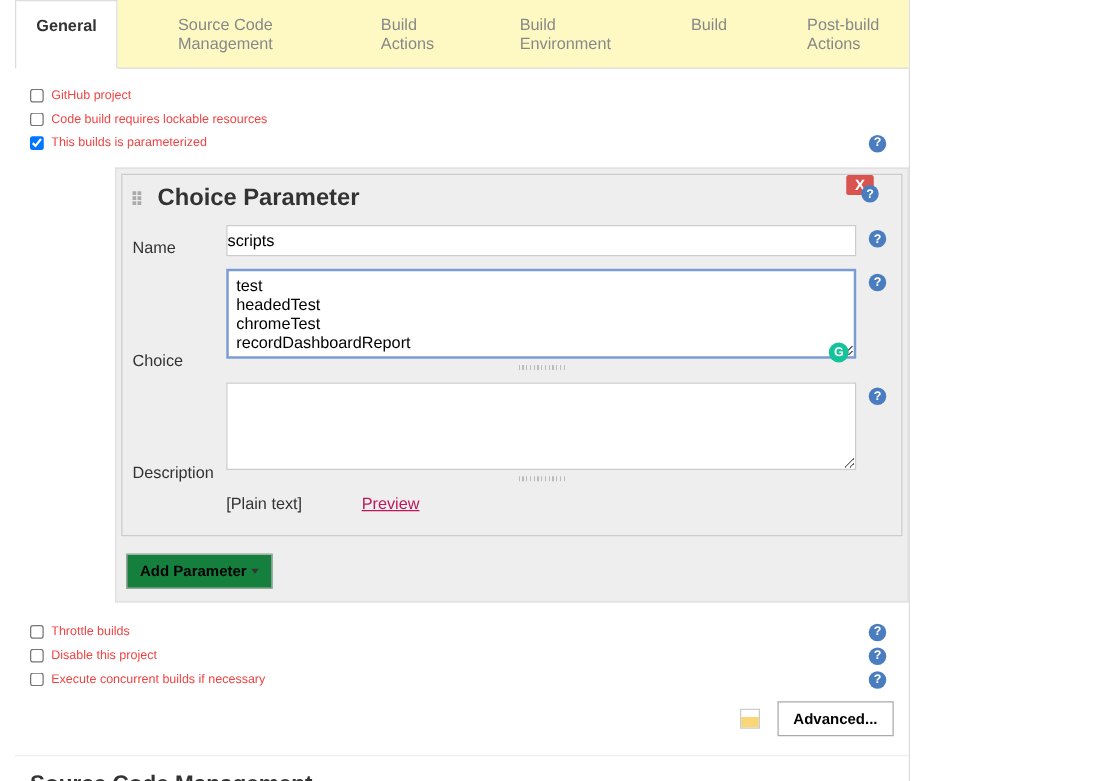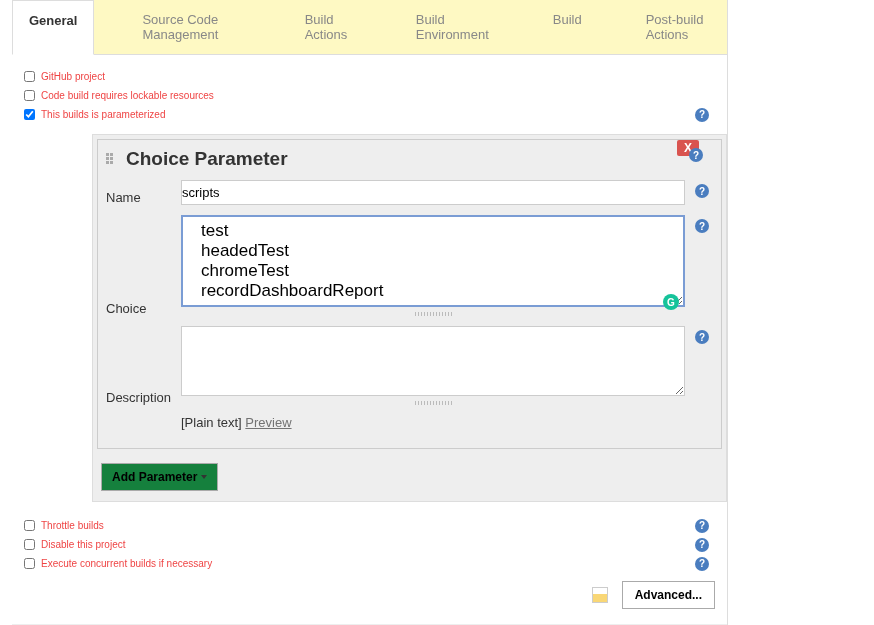--- a/index.html
+++ b/index.html
@@ -142,23 +142,23 @@
     }
     .text-input {
       width: 100%;
       padding: 4px 0;
       border: 1px solid #ccc;
       font-size: 13px;
       font-family: inherit;
     }
     .textarea-input {
       width: 100%;
-      padding: 4px 18px;
+      padding: 4px 6px;
       border: 2px solid #7a9cd4;
-      font-size: 17px;
+      font-size: 13px;
       font-family: inherit;
       resize: both;
       min-height: 62px;
     }
     .textarea-desc {
       width: 100%;
       padding: 4px 6px;
       border: 1px solid #ccc;
       font-size: 13px;
       font-family: inherit;
@@ -184,22 +184,23 @@
       height: 4px;
       background: repeating-linear-gradient(90deg, transparent 0 2px, #bbb 2px 3px);
       width: 40px;
       margin: 2px auto 0;
     }
     .preview-row {
       font-size: 13px;
       padding-left: 0;
     }
     .preview-row a {
-      color: #737373;
+      color: #be185d;
       text-decoration: underline;
+      margin-left: 44px;
     }
     .add-param-btn {
       margin: 10px 8px;
       padding: 6px 10px;
       background: #15803d;
       border: 1px solid #aaa;
       font-size: 12px;
       font-weight: bold;
       cursor: pointer;
       display: inline-flex;

